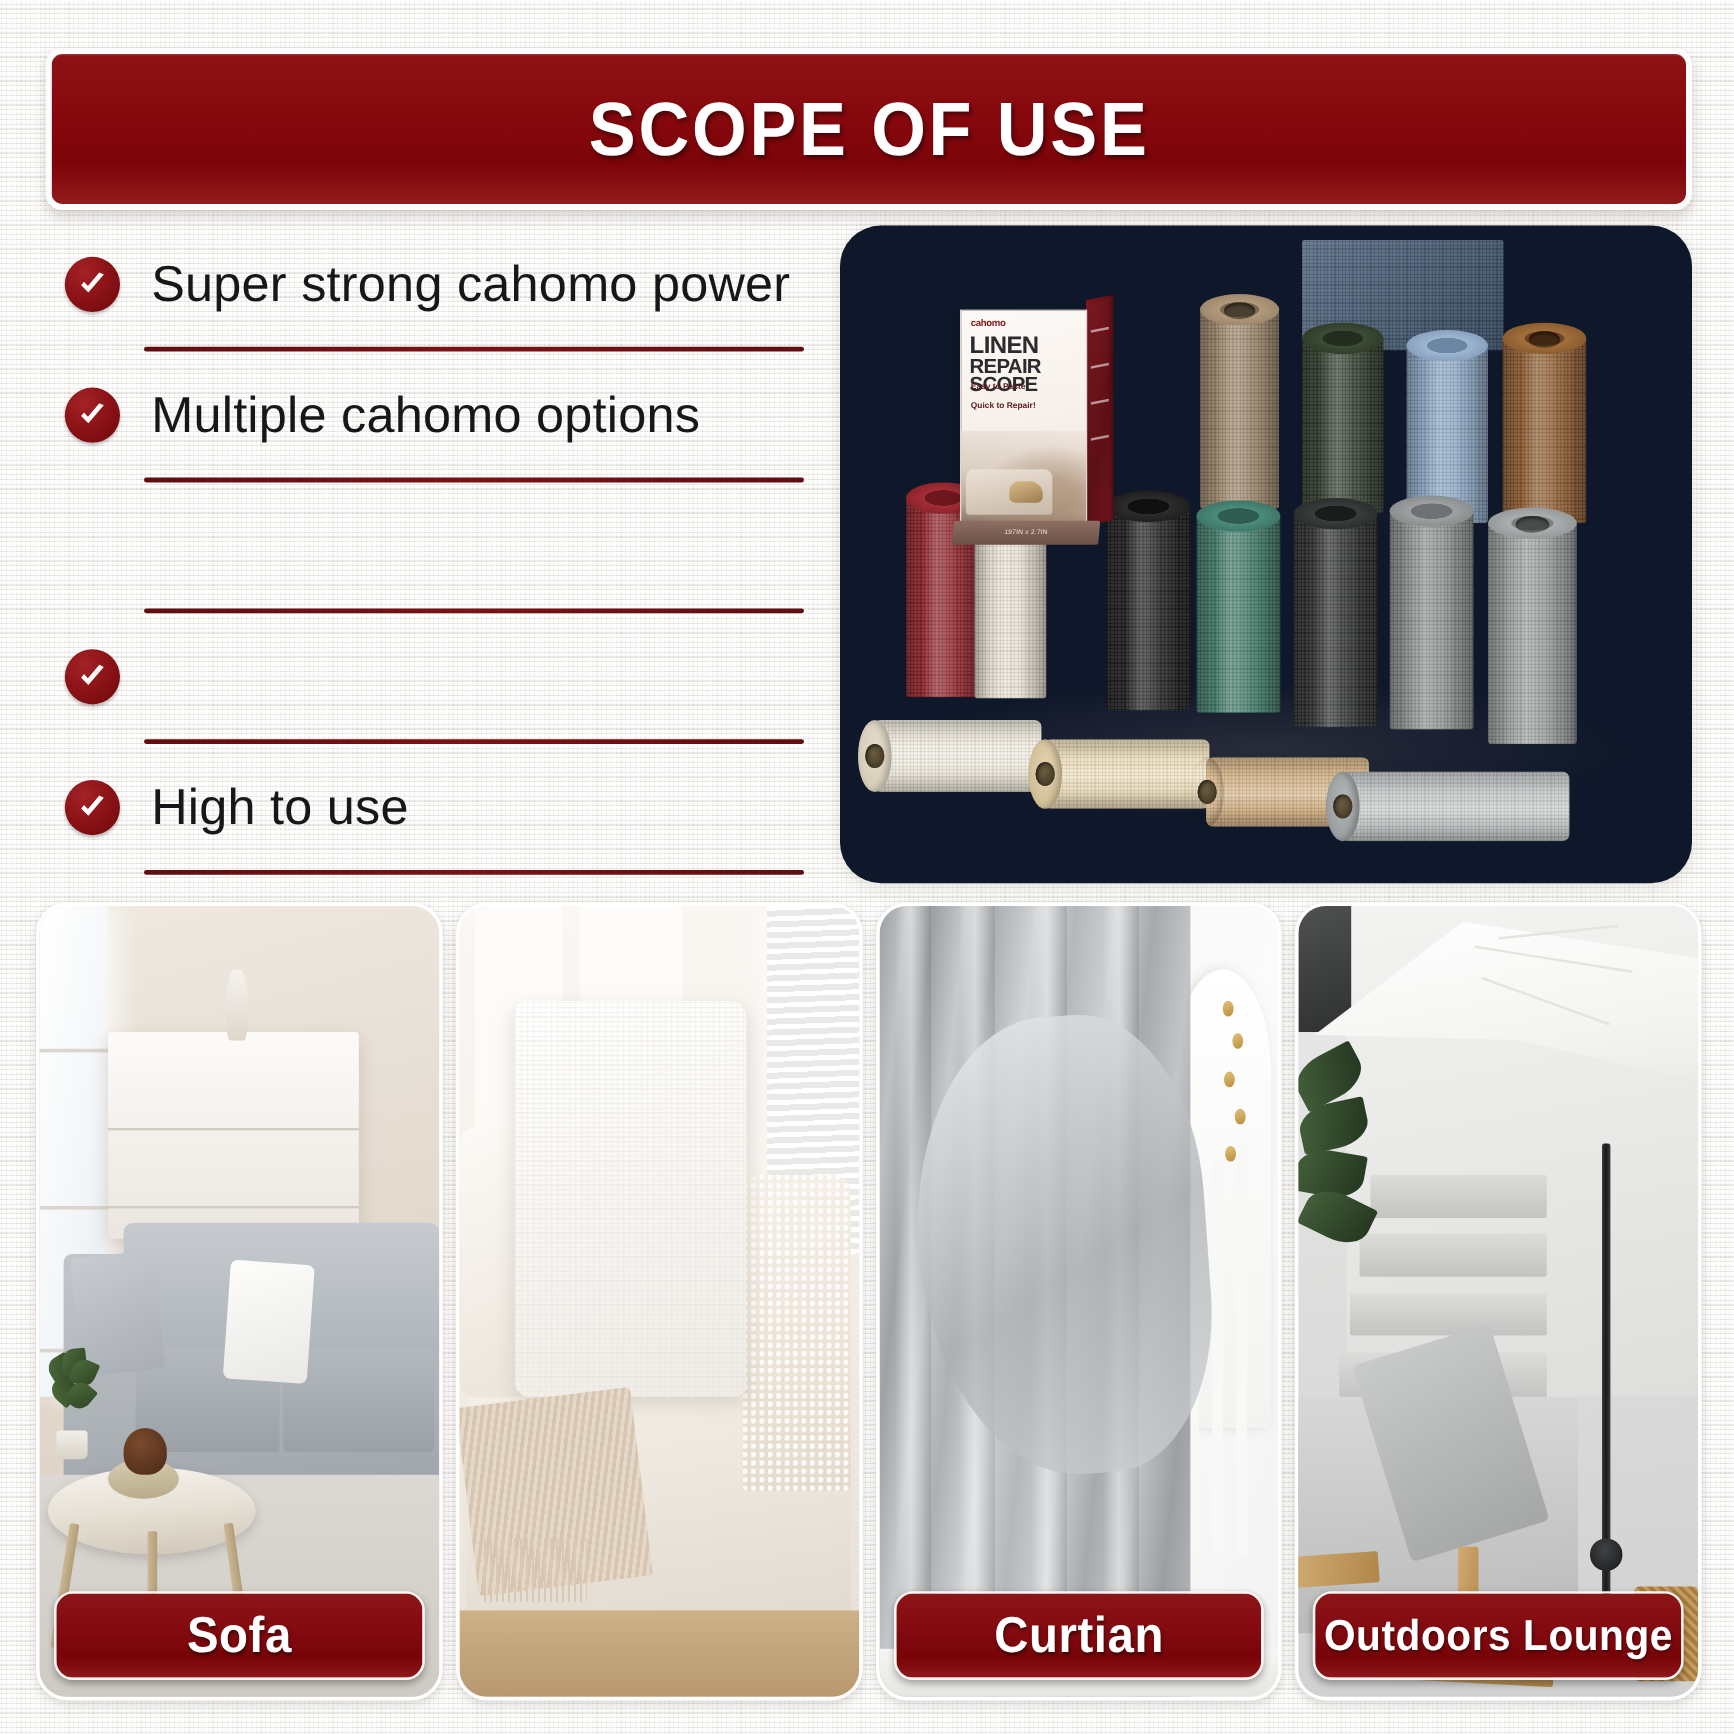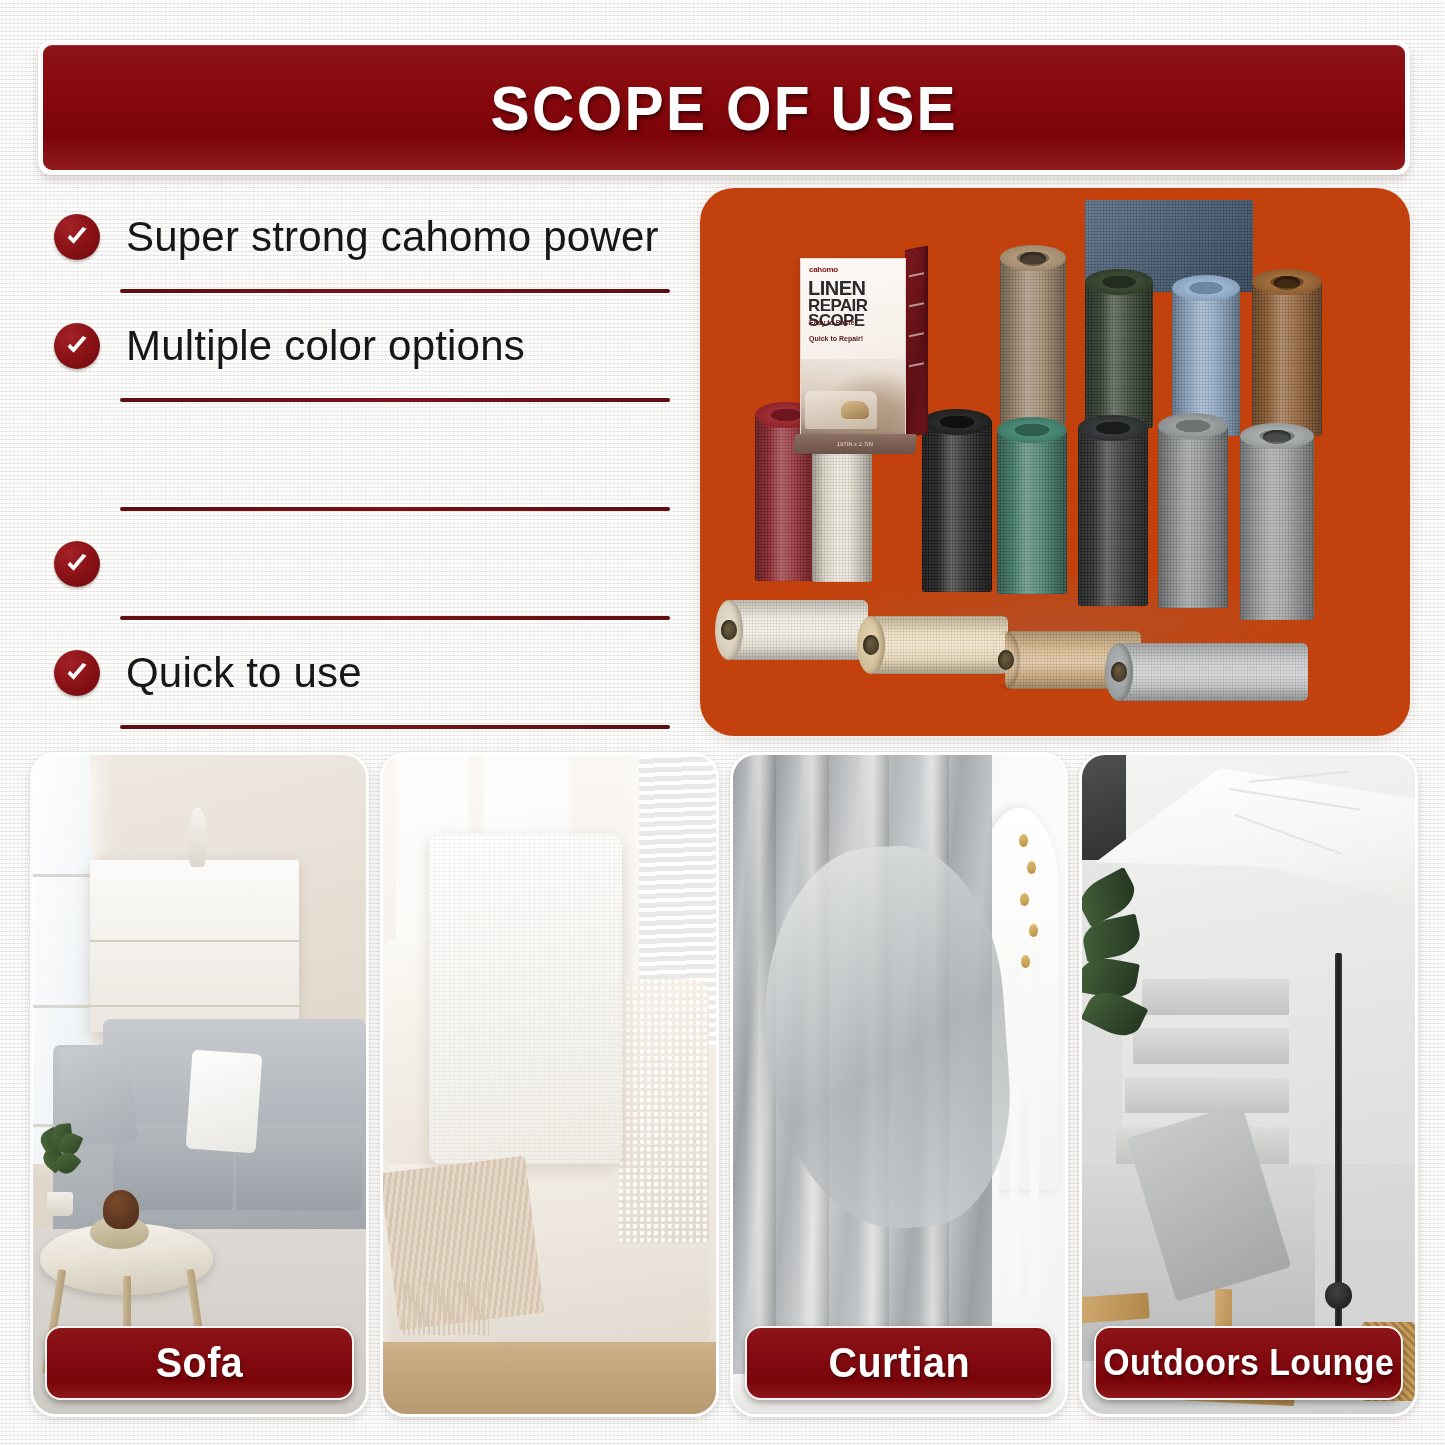--- a/index.html
+++ b/index.html
@@ -60,21 +60,21 @@
   }
   .divider {
     position:absolute; left:76px; right:14px; bottom:12px;
     height:4px; border-radius:2px;
     background:linear-gradient(90deg,#5e0e11,#7a1216 50%,#5e0e11);
   }
 
   
   #product-card {
     position:absolute; left:700px; top:188px; width:710px; height:548px;
-    background:#c2410c; border-radius:34px;
+    background:#0f172a; border-radius:34px;
     box-shadow:0 4px 14px rgba(120,110,100,.18);
     overflow:hidden;
   }
   .roll { position:absolute; border-radius:3px; }
   .roll .body { position:absolute; inset:0; border-radius:inherit; }
   
   .vroll .body {
     background-image:
       repeating-linear-gradient(0deg, rgba(0,0,0,.07) 0 1px, rgba(255,255,255,.05) 1px 3px),
       repeating-linear-gradient(90deg, rgba(0,0,0,.08) 0 1px, rgba(255,255,255,.06) 1px 3px),
@@ -355,21 +355,21 @@
     <div class="divider"></div>
   </div>
 
   <div class="feature-row">
     <div class="feature-main">
       <div class="check-badge">
         <svg viewBox="0 0 24 24">
             <path d="M4.5 12.6 L9.3 17.4 L19.6 5.4 L16.6 4.0 L9.0 13.0 L6.4 10.2 Z" fill="#ffffff"></path>
           </svg>
       </div>
-      <div class="feature-label">Multiple color options</div>
+      <div class="feature-label">Multiple cahomo options</div>
     </div>
     <div class="divider"></div>
   </div>
 
   <div class="feature-row">
     <div class="divider"></div>
   </div>
 
   <div class="feature-row">
     <div class="feature-main">
@@ -382,21 +382,21 @@
     <div class="divider"></div>
   </div>
 
   <div class="feature-row">
     <div class="feature-main">
       <div class="check-badge">
         <svg viewBox="0 0 24 24">
             <path d="M4.5 12.6 L9.3 17.4 L19.6 5.4 L16.6 4.0 L9.0 13.0 L6.4 10.2 Z" fill="#ffffff"></path>
           </svg>
       </div>
-      <div class="feature-label">Quick to use</div>
+      <div class="feature-label">High to use</div>
     </div>
     <div class="divider"></div>
   </div>
 
 </div>
 
 <div id="product-card">
 
   <div id="table-shadow"></div>
 

